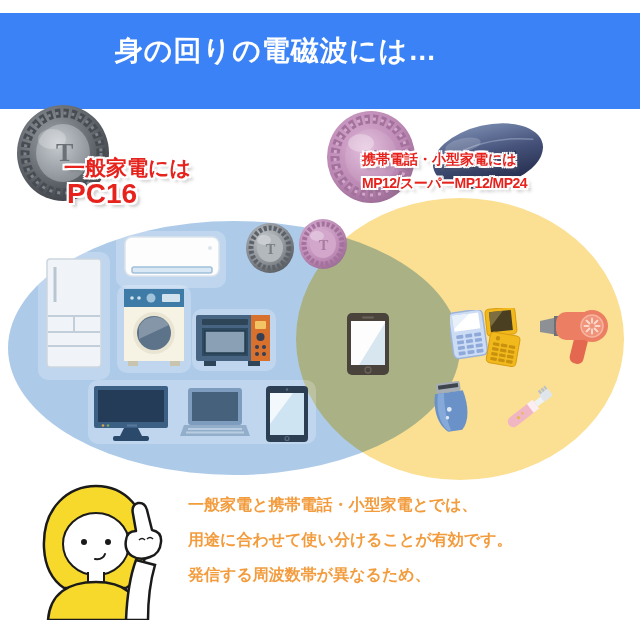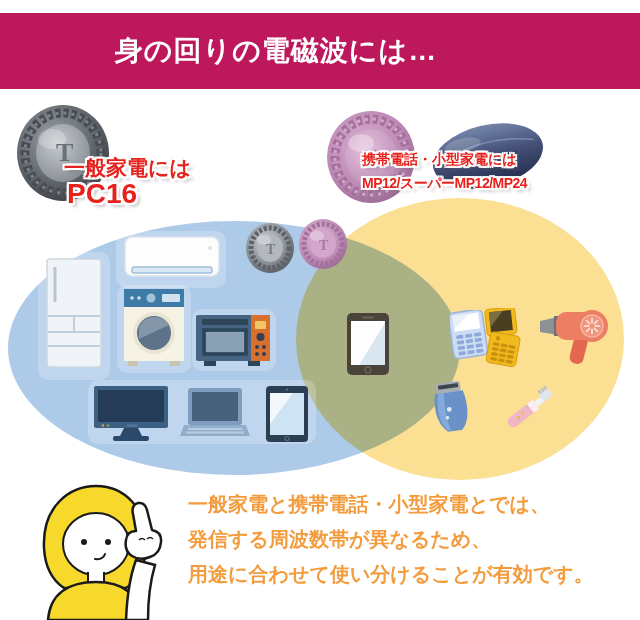--- a/index.html
+++ b/index.html
@@ -1,21 +1,21 @@
 <!DOCTYPE html>
 <html><head>
 <meta charset="utf-8">
 <style>
   html,body{margin:0;padding:0;background:#ffffff;}
   #canvas{
     position:relative;width:640px;height:620px;overflow:hidden;background:#ffffff;
     font-family:"Liberation Sans","DejaVu Sans",sans-serif;
   }
   
-  .header-bar{position:absolute;left:0;top:13px;width:640px;height:76px;background:#be185d;}
+  .header-bar{position:absolute;left:0;top:13px;width:640px;height:96px;background:#3b82f6;}
   .header-title{
     position:absolute;left:0;top:0;width:552px;height:76px;line-height:76px;
     text-align:center;color:#ffffff;font-size:28px;font-weight:bold;letter-spacing:1px;
   }
   
   .venn{position:absolute;left:0;top:0;width:640px;height:620px;isolation:isolate;}
   .ellipse{position:absolute;border-radius:50%;mix-blend-mode:multiply;}
   .ellipse.blue{left:8px;top:221px;width:452px;height:254px;background:#adcbe9;}
   .ellipse.yellow{left:296px;top:198px;width:328px;height:282px;background:#fbdf92;}
   
@@ -33,21 +33,21 @@
   #label-general .p{font-size:28px;line-height:30px;margin-left:3px;}
   #label-mobile{left:362px;top:148px;}
   #label-mobile .h{font-size:14px;line-height:23px;}
   #label-mobile .p{font-size:14px;line-height:25px;letter-spacing:-0.5px;}
   #label-smartphone{left:277px;top:241px;}
   #label-smartphone .h{font-size:21px;line-height:24px;}
   #label-smartphone .p{font-size:26px;line-height:30px;}
   
   .footer-text{
     position:absolute;left:188px;top:487px;color:#f39c3e;font-weight:bold;
-    font-size:20px;line-height:35px;white-space:nowrap;z-index:20;
+    font-size:16px;line-height:35px;white-space:nowrap;z-index:20;
   }
   
   .abs{position:absolute;z-index:10;}
   .prod{position:absolute;z-index:25;}
 </style>
 </head>
 <body>
 
 <div id="canvas">
 
@@ -330,22 +330,22 @@
   </div>
 
   <div class="red-label" id="label-mobile">
     <span class="h">携帯電話・小型家電には</span>
     <span class="p">MP12/スーパーMP12/MP24</span>
   </div>
 
 
   <div class="footer-text">
     <div>一般家電と携帯電話・小型家電とでは、</div>
+    <div>用途に合わせて使い分けることが有効です。</div>
     <div>発信する周波数帯が異なるため、</div>
-    <div>用途に合わせて使い分けることが有効です。</div>
   </div>
 
   <svg class="abs" style="left:20px;top:478px;z-index:15;" width="160" height="142" viewBox="0 0 160 142">
 
     <path d="M24,70 C22,28 50,8 76,8 C104,8 128,30 126,68 C125,92 116,104 106,110 L44,110 C32,102 25,88 24,70 Z" fill="#f6d92b" stroke="#1a1a1a" stroke-width="2.5"></path>
 
     <ellipse cx="76" cy="66" rx="33" ry="31" fill="#ffffff" stroke="#1a1a1a" stroke-width="2"></ellipse>
     <circle cx="64" cy="64" r="3" fill="#1a1a1a"></circle>
     <circle cx="88" cy="64" r="3" fill="#1a1a1a"></circle>
     <path d="M85,76 q-2,6 -10,5" stroke="#1a1a1a" stroke-width="2" fill="none" stroke-linecap="round"></path>

